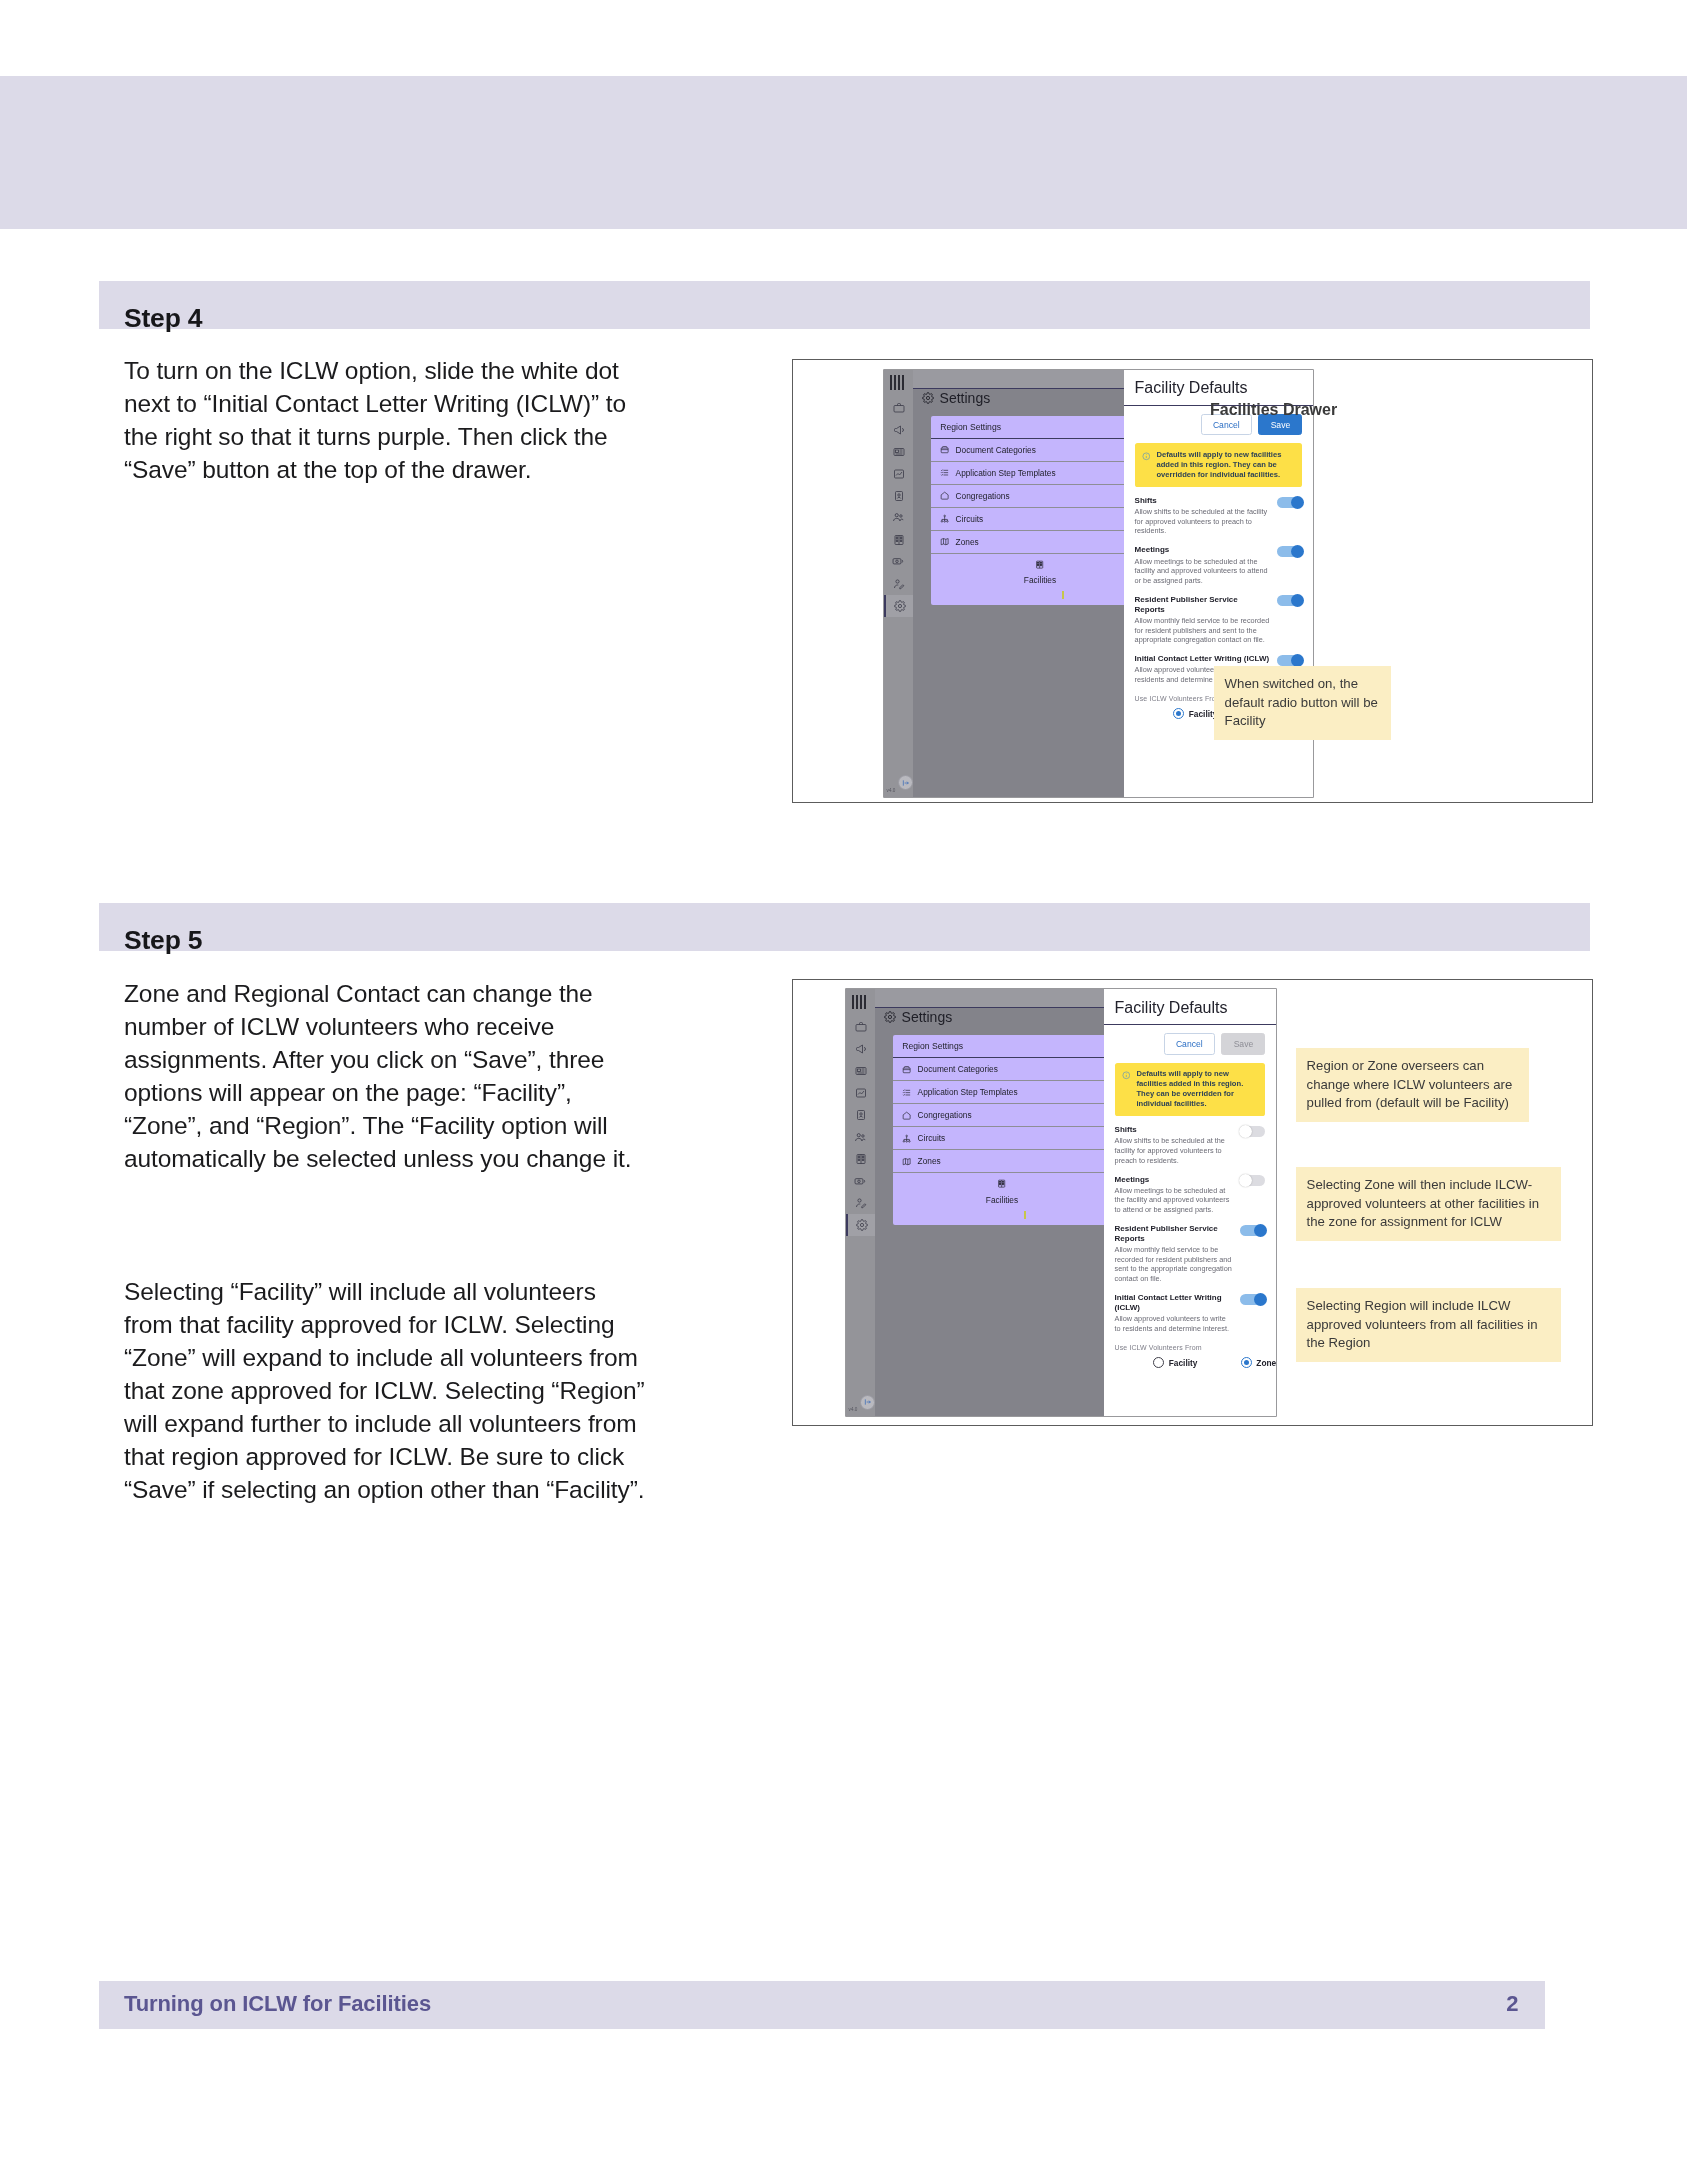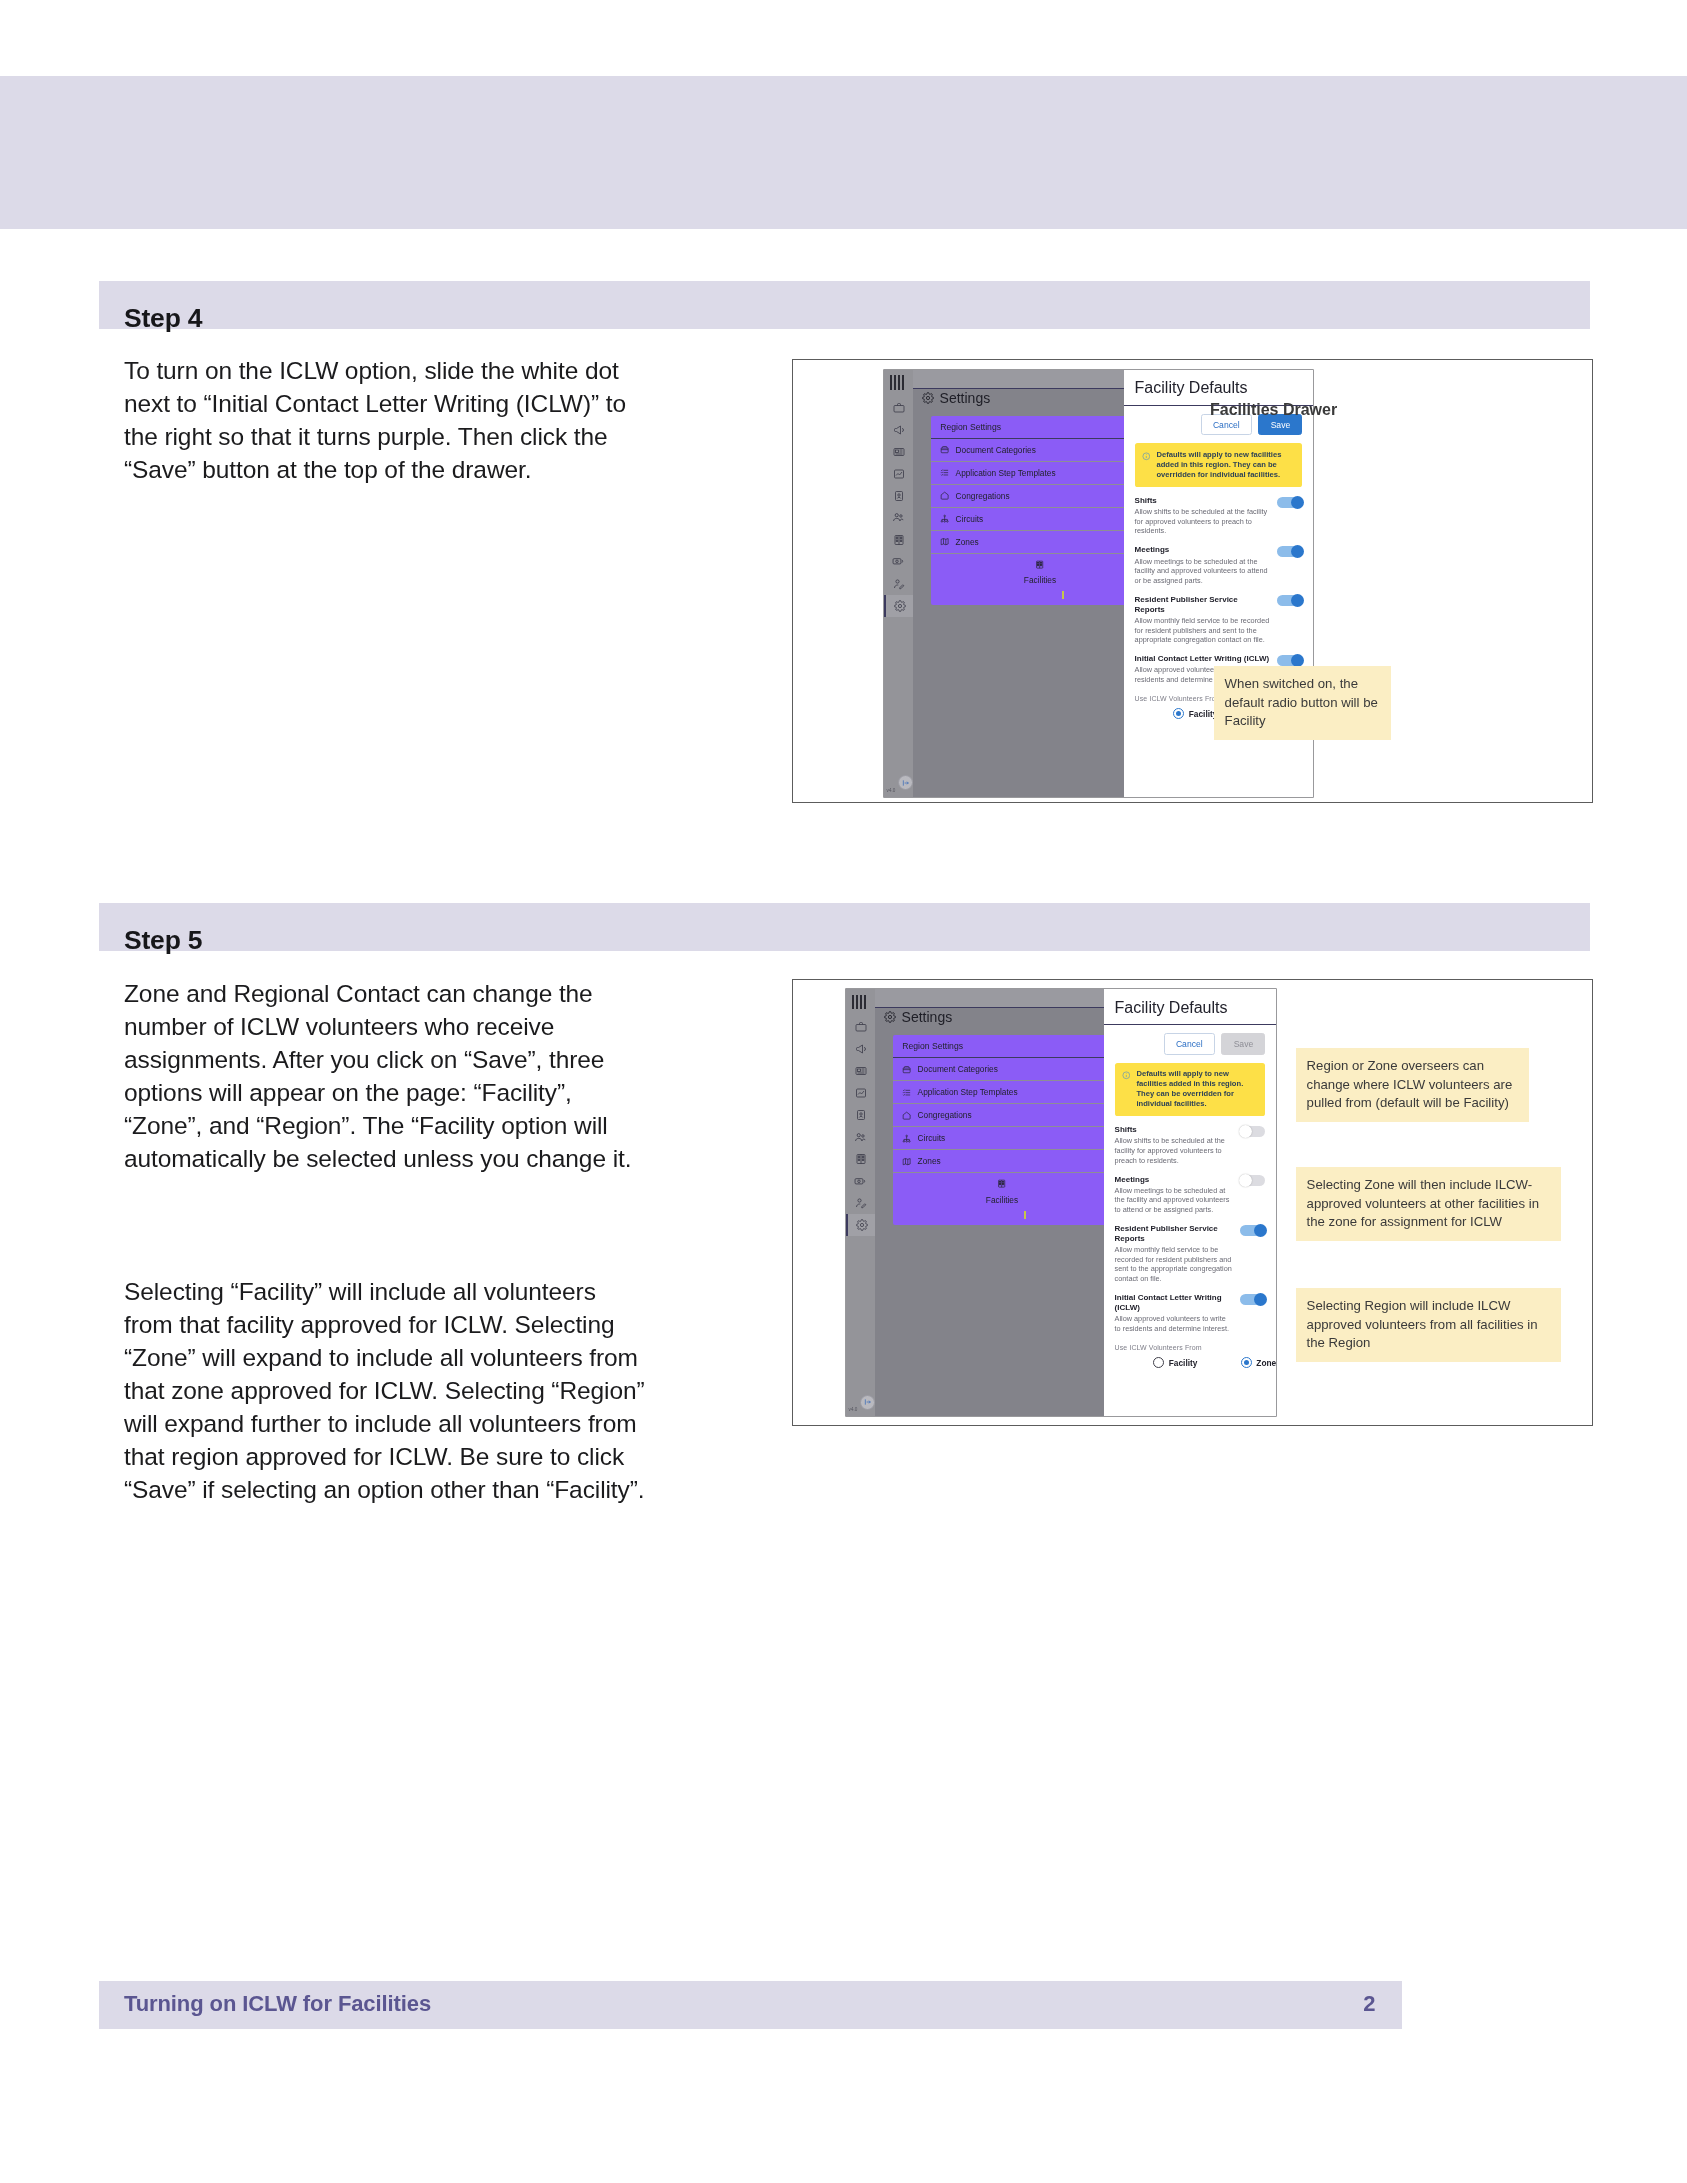--- a/index.html
+++ b/index.html
@@ -94,21 +94,21 @@
   .main-headbar{
     position:absolute;left:0;top:0;right:0;height:18px;background:#9a9aa0;
     border-bottom:1.3px solid #3c3a5e;
   }
   .main-title{
     position:absolute;left:9.3px;top:20px;display:flex;align-items:center;gap:5.3px;
     color:#1e1e26;font-size:14px;font-weight:500;
   }
   .panel{
     position:absolute;left:18px;top:46px;width:218px;
-    background:#8b5cf6;border-radius:2px;overflow:hidden;
+    background:#c4b5fd;border-radius:2px;overflow:hidden;
   }
   .panel-head{
     padding:6px 9.3px;font-size:8.6px;color:#22222c;border-bottom:1.3px solid #3c3a5e;
   }
   .panel-row{
     padding:6px 9.3px;font-size:8.3px;color:#22222c;
     border-bottom:0.7px solid #8e8e95;display:flex;align-items:center;gap:6px;
   }
   .panel-row:last-child{border-bottom:none;flex-direction:column;}
   .panel-row svg{display:block;flex:0 0 auto;}
@@ -172,21 +172,21 @@
     padding:9.3px 10.6px;box-sizing:border-box;
     font-family:"Liberation Sans", sans-serif;
   }
   .fig-label{
     position:absolute;font-size:16px;font-weight:bold;color:#3a3a3a;
     font-family:"Liberation Sans", sans-serif;
   }
 
   
   .footer{
-    position:absolute;left:99px;top:1981px;width:1303px;height:48px;
+    position:absolute;left:99px;top:1981px;width:1446px;height:48px;
     background:#dcdae8;
   }
   .footer .f-title{
     position:absolute;left:25px;top:50%;transform:translateY(-52%);
     font-size:22px;font-weight:bold;color:#5b5691;letter-spacing:-0.1px;
   }
   .footer .f-page{
     position:absolute;right:26.5px;top:50%;transform:translateY(-52%);
     font-size:22px;font-weight:bold;color:#5b5691;
   }

